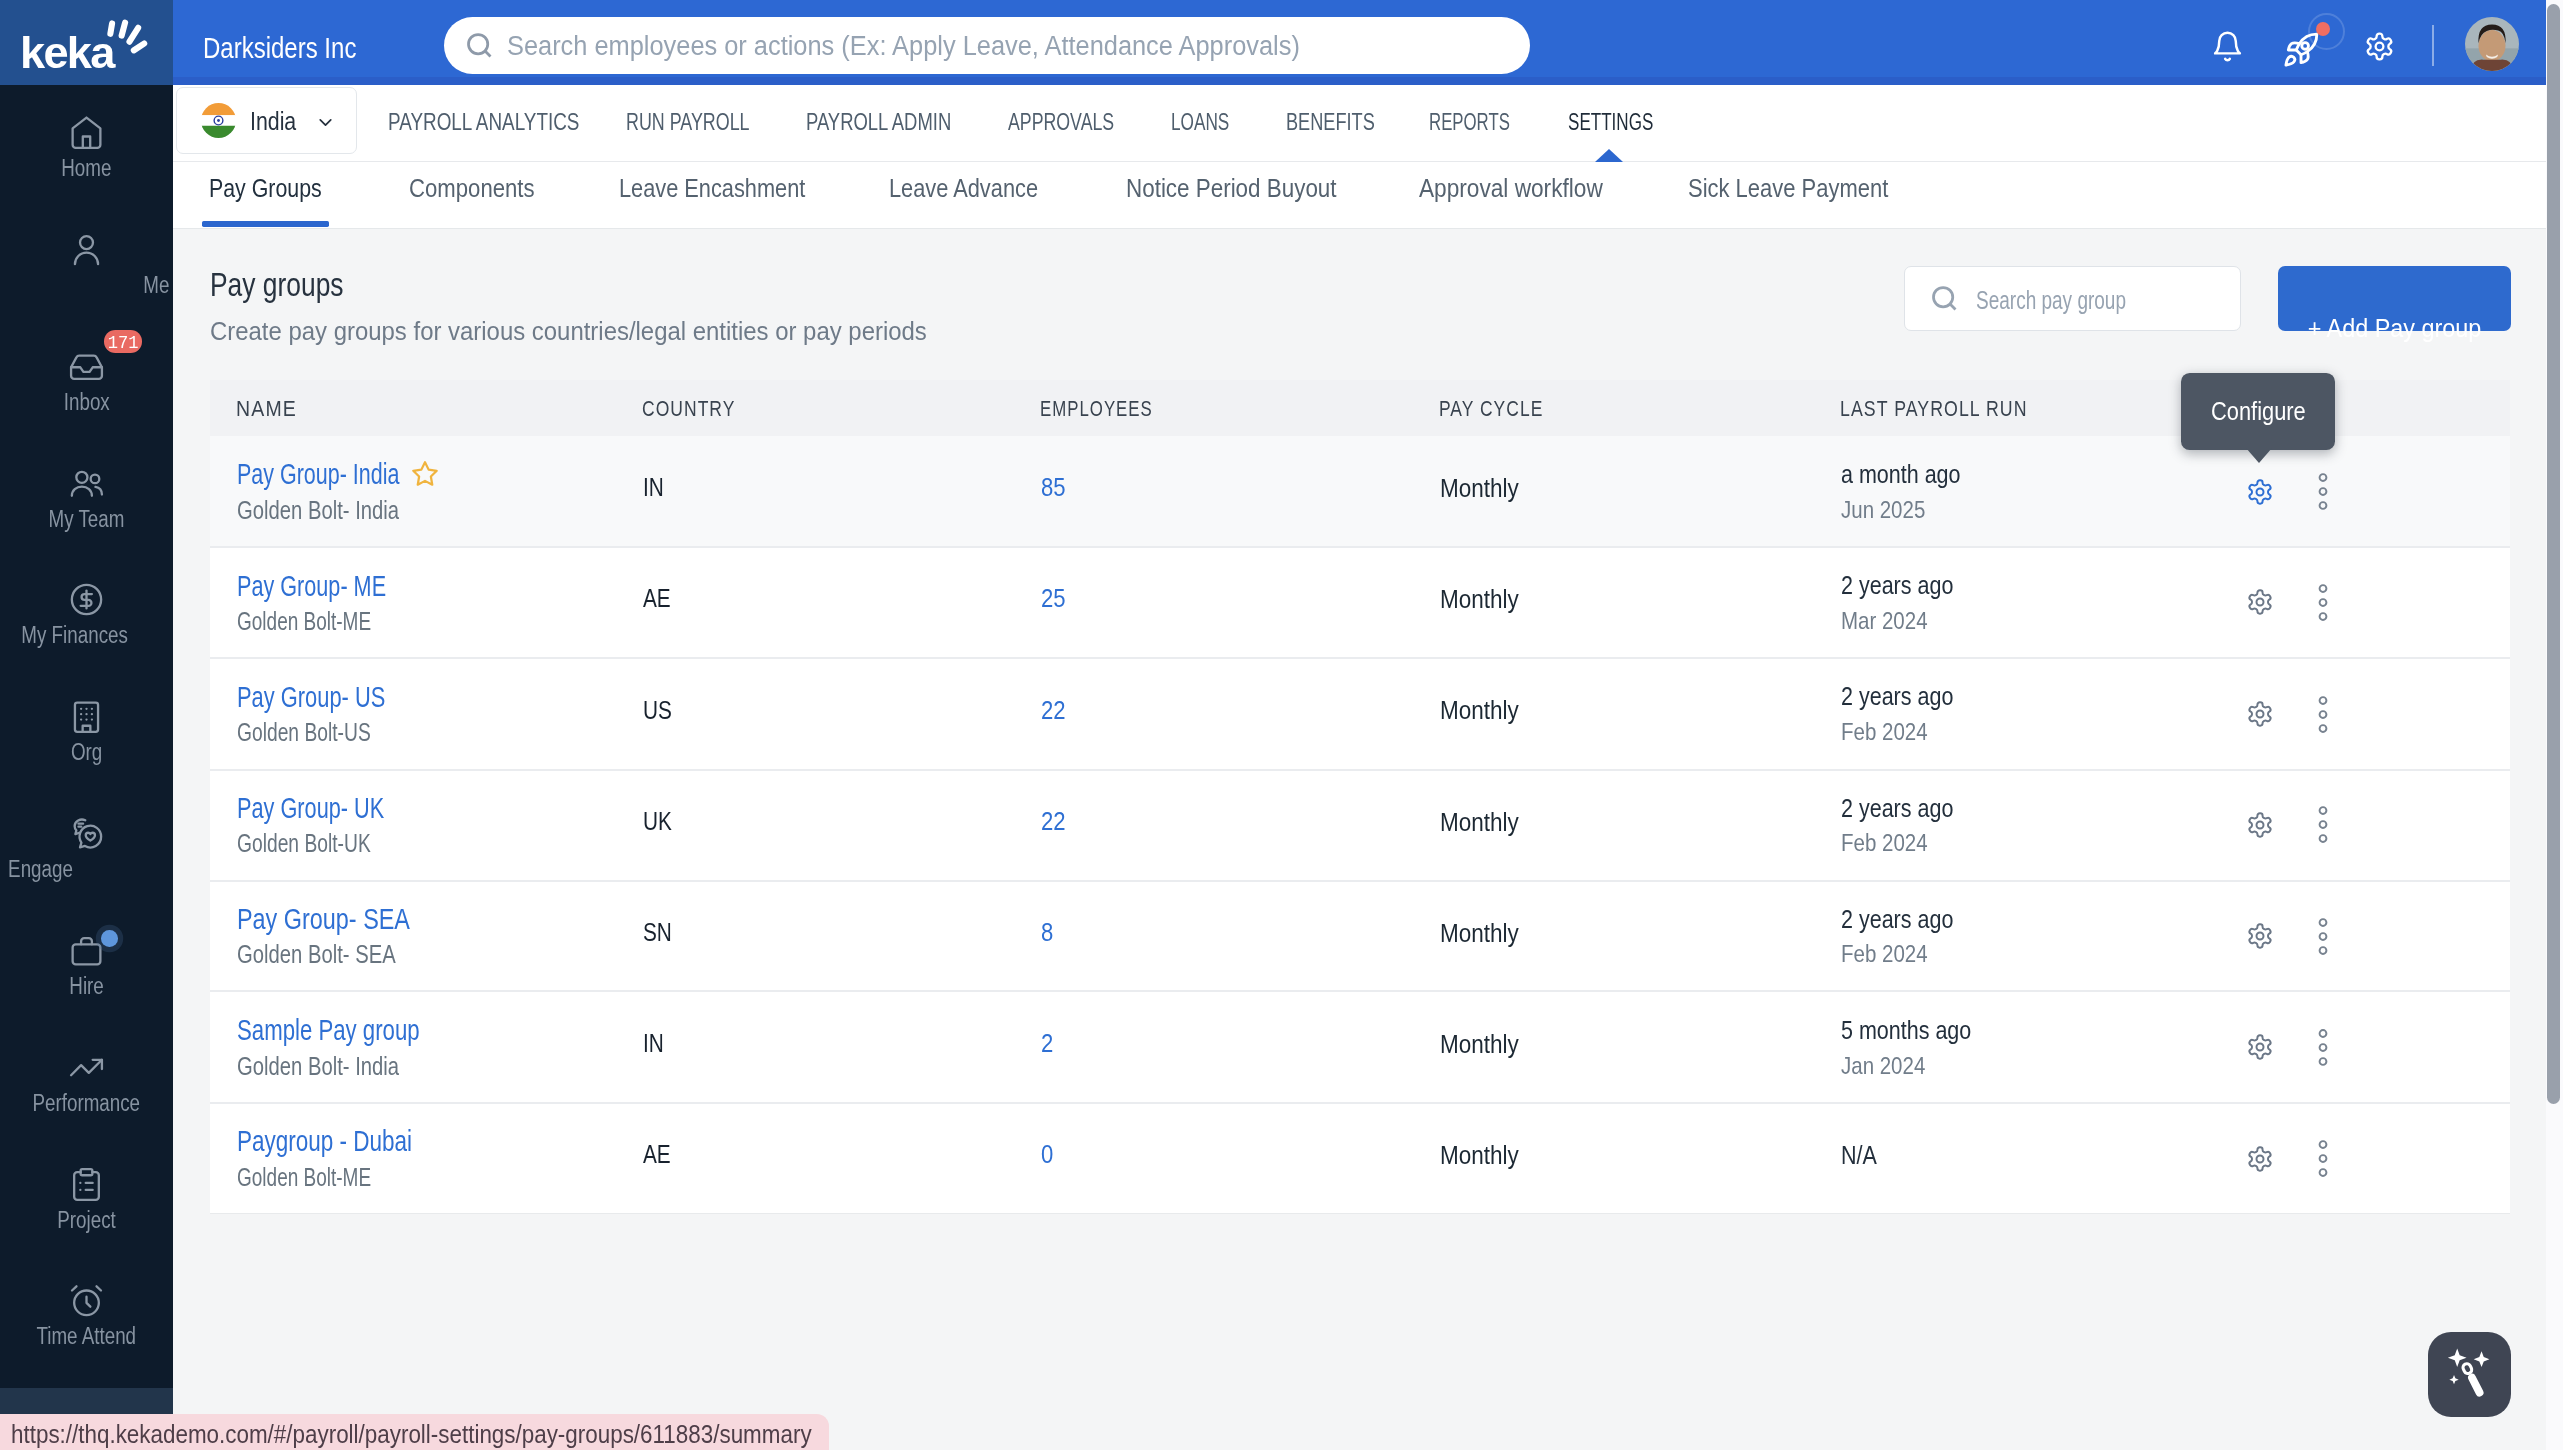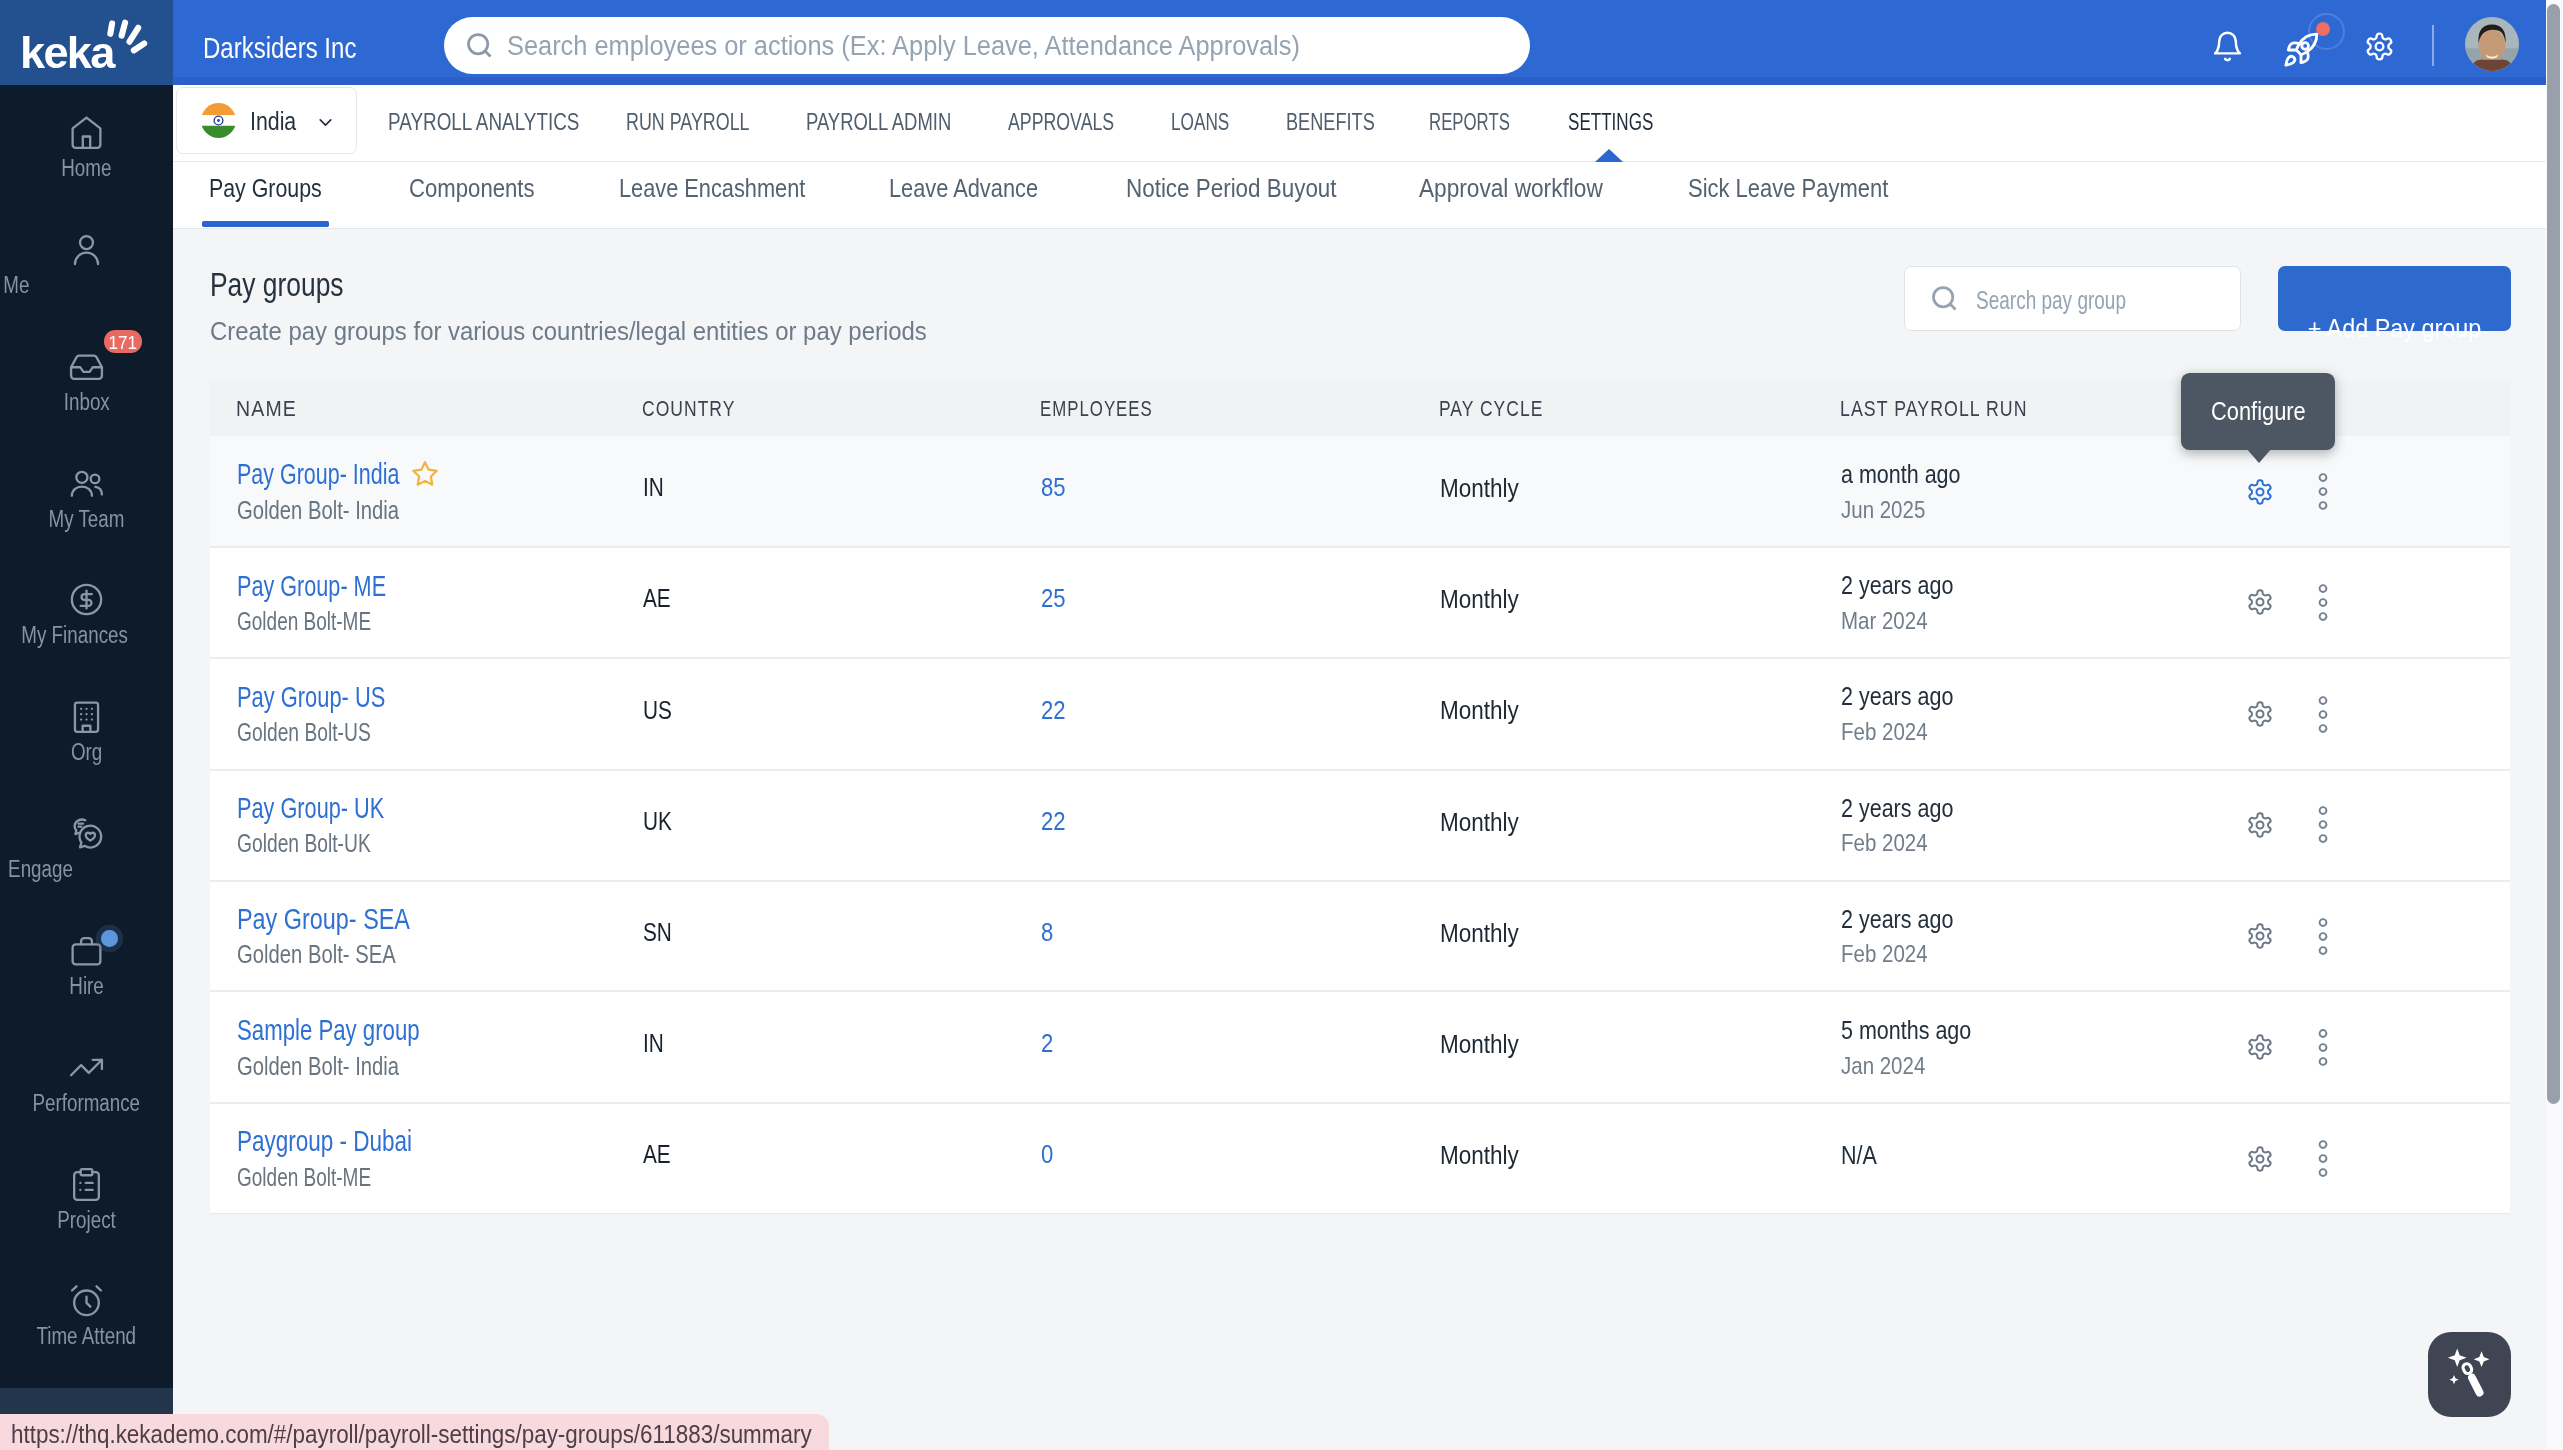--- a/index.html
+++ b/index.html
@@ -65,21 +65,21 @@
 <div class="abs" style="left:0;top:1388px;width:173px;height:63px;background:#22354b;"></div>
 <svg class="abs" style="left:68px;top:114px;" width="37" height="37" viewBox="0 0 24 24" fill="none" stroke="#8b97a5" stroke-width="1.5" stroke-linecap="round" stroke-linejoin="round">
       <path d="m3 9.3 9-7 9 7V20a2 2 0 0 1-2 2H5a2 2 0 0 1-2-2z"></path>
       <path d="M9.6 22v-7.4h4.8V22"></path>
     </svg>
 <div class="abs" style="left:0px;top:155px;width:173px;text-align:center;font-size:23.5px;color:#8793a1;"><span style="display:inline-block;transform:scaleX(0.8);transform-origin:center top;">Home</span></div>
 <svg class="abs" style="left:68px;top:231px;" width="37" height="37" viewBox="0 0 24 24" fill="none" stroke="#8b97a5" stroke-width="1.5" stroke-linecap="round" stroke-linejoin="round">
       <circle cx="12" cy="7.5" r="4.2"></circle>
       <path d="M19.5 21.5a7.5 7.5 0 0 0-15 0"></path>
     </svg>
-<div class="abs" style="left:0px;top:272px;width:173px;text-align:left;font-size:23.5px;color:#8793a1;"><span style="display:inline-block;transform:scaleX(0.8);transform-origin:center top;">Me</span></div>
+<div class="abs" style="left:0px;top:272px;width:173px;text-align:right;font-size:23.5px;color:#8793a1;"><span style="display:inline-block;transform:scaleX(0.8);transform-origin:center top;">Me</span></div>
 <svg class="abs" style="left:68px;top:348px;" width="37" height="37" viewBox="0 0 24 24" fill="none" stroke="#8b97a5" stroke-width="1.5" stroke-linecap="round" stroke-linejoin="round">
       <path d="M22 12.5h-6l-2 3h-4l-2-3H2"></path>
       <path d="M5.45 6.11 2 12.5V18a2 2 0 0 0 2 2h16a2 2 0 0 0 2-2v-5.5l-3.45-6.39A2 2 0 0 0 16.76 5H7.24a2 2 0 0 0-1.79 1.11z"></path>
     </svg>
 <div class="abs" style="left:0px;top:389px;width:173px;text-align:center;font-size:23.5px;color:#8793a1;"><span style="display:inline-block;transform:scaleX(0.8);transform-origin:center top;">Inbox</span></div>
 <svg class="abs" style="left:68px;top:465px;" width="37" height="37" viewBox="0 0 24 24" fill="none" stroke="#8b97a5" stroke-width="1.5" stroke-linecap="round" stroke-linejoin="round">
       <circle cx="9" cy="8" r="3.6"></circle>
       <path d="M2.5 20c0-3.6 2.9-6 6.5-6s6.5 2.4 6.5 6"></path>
       <circle cx="17.5" cy="9" r="2.8"></circle>
       <path d="M17.8 14.2c2.6.4 4.2 2.4 4.2 5"></path>
@@ -121,21 +121,21 @@
     </svg>
 <div class="abs" style="left:0px;top:1207px;width:173px;text-align:center;font-size:23.5px;color:#8793a1;"><span style="display:inline-block;transform:scaleX(0.8);transform-origin:center top;">Project</span></div>
 <svg class="abs" style="left:68px;top:1282px;" width="37" height="37" viewBox="0 0 24 24" fill="none" stroke="#8b97a5" stroke-width="1.5" stroke-linecap="round" stroke-linejoin="round">
       <circle cx="12" cy="13.5" r="8"></circle>
       <path d="M12 9.5v4l2.5 2.5"></path>
       <path d="M5.5 2.8 2.6 5.5"></path>
       <path d="m18.5 2.8 2.9 2.7"></path>
     </svg>
 <div class="abs" style="left:0px;top:1323px;width:173px;text-align:center;font-size:23.5px;color:#8793a1;"><span style="display:inline-block;transform:scaleX(0.8);transform-origin:center top;">Time Attend</span></div>
 <div class="abs" style="left:104px;top:330px;width:38px;height:23px;background:#e96a62;border-radius:11.3px;"></div>
-<div class="abs" style="left:104px;top:332px;width:38px;text-align:center;font-size:19px;color:#ffffff;"><span style="display:inline-block;transform:scaleX(0.9);transform-origin:center top;">171</span></div>
+<div class="abs" style="left:104px;top:332px;width:38px;text-align:center;font-size:19px;color:#ffffff;font-family:Liberation Mono, monospace;"><span style="display:inline-block;transform:scaleX(0.9);transform-origin:center top;">171</span></div>
 <div class="abs" style="left:101px;top:930px;width:16.6px;height:16.6px;border-radius:50%;background:#5e96dc;box-shadow:0 0 0 5.2px rgba(70,100,140,0.28);"></div>
 <div class="abs" style="left:173px;top:85px;width:2391px;height:77px;background:#ffffff;border-bottom:1.7px solid #e7e9ec;box-sizing:border-box;"></div>
 <div class="abs" style="left:176px;top:87px;width:181px;height:67px;background:#ffffff;border:1.7px solid #e3e7eb;border-radius:7px;box-sizing:border-box;"></div>
 <svg class="abs" style="left:201px;top:103px;" width="35" height="35" viewBox="0 0 40 40">
 <defs>
         <clipPath id="flg">
           <circle cx="20" cy="20" r="20"></circle>
         </clipPath>
       </defs>
 <g clip-path="url(#flg)">

